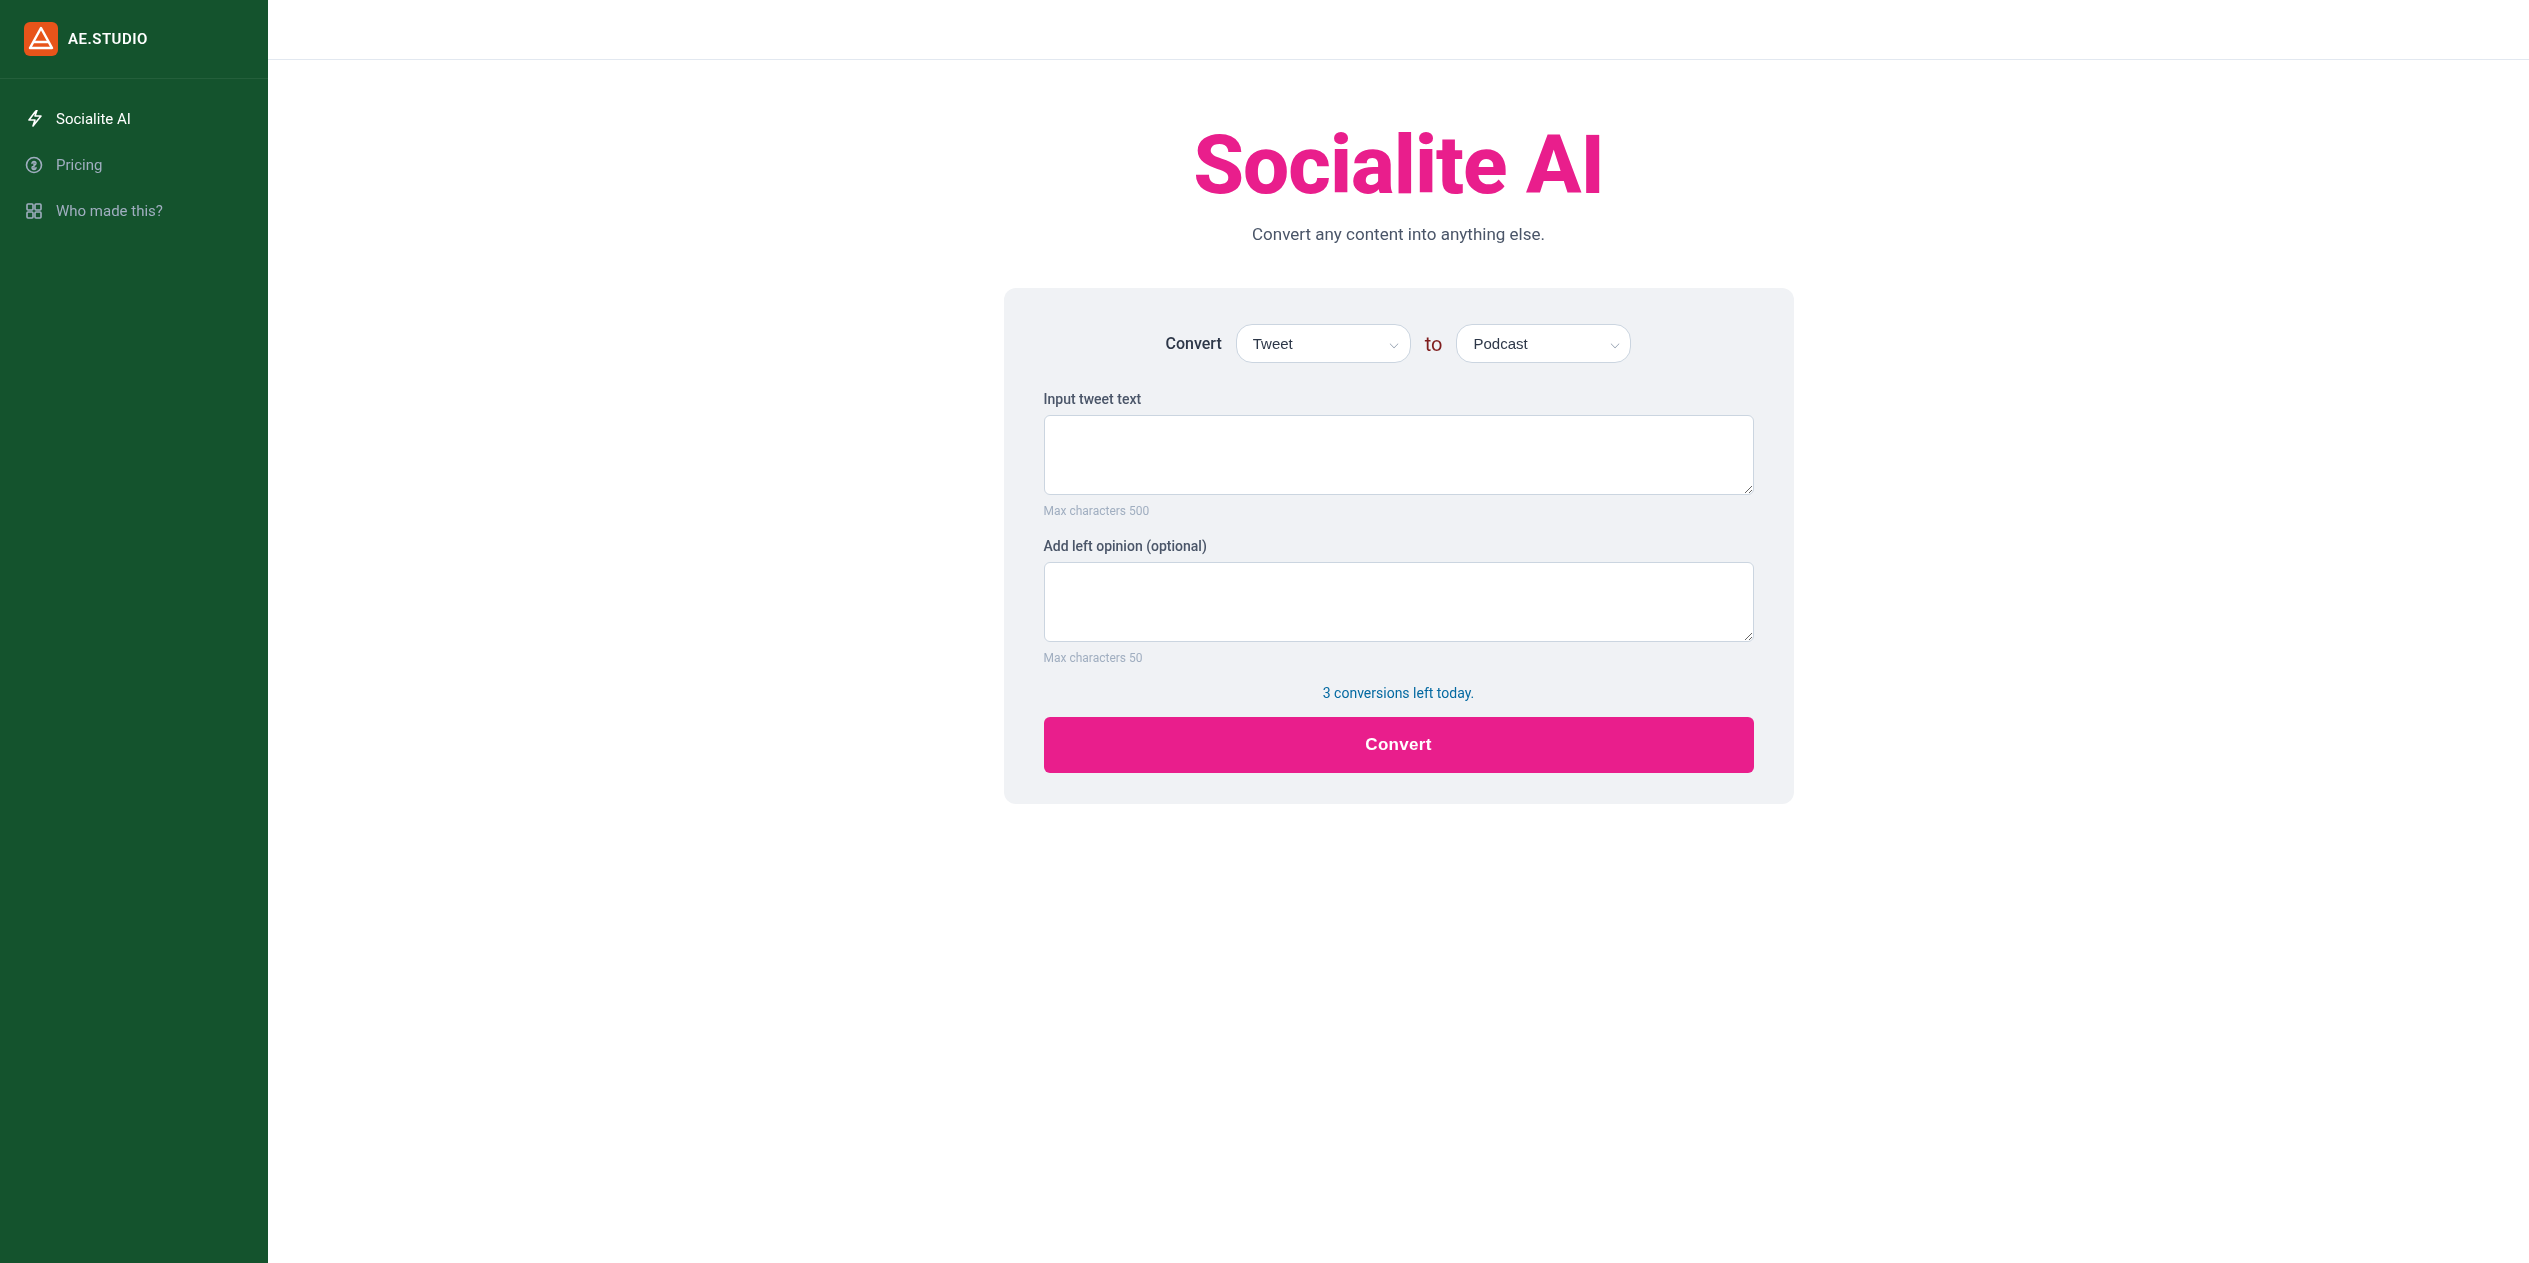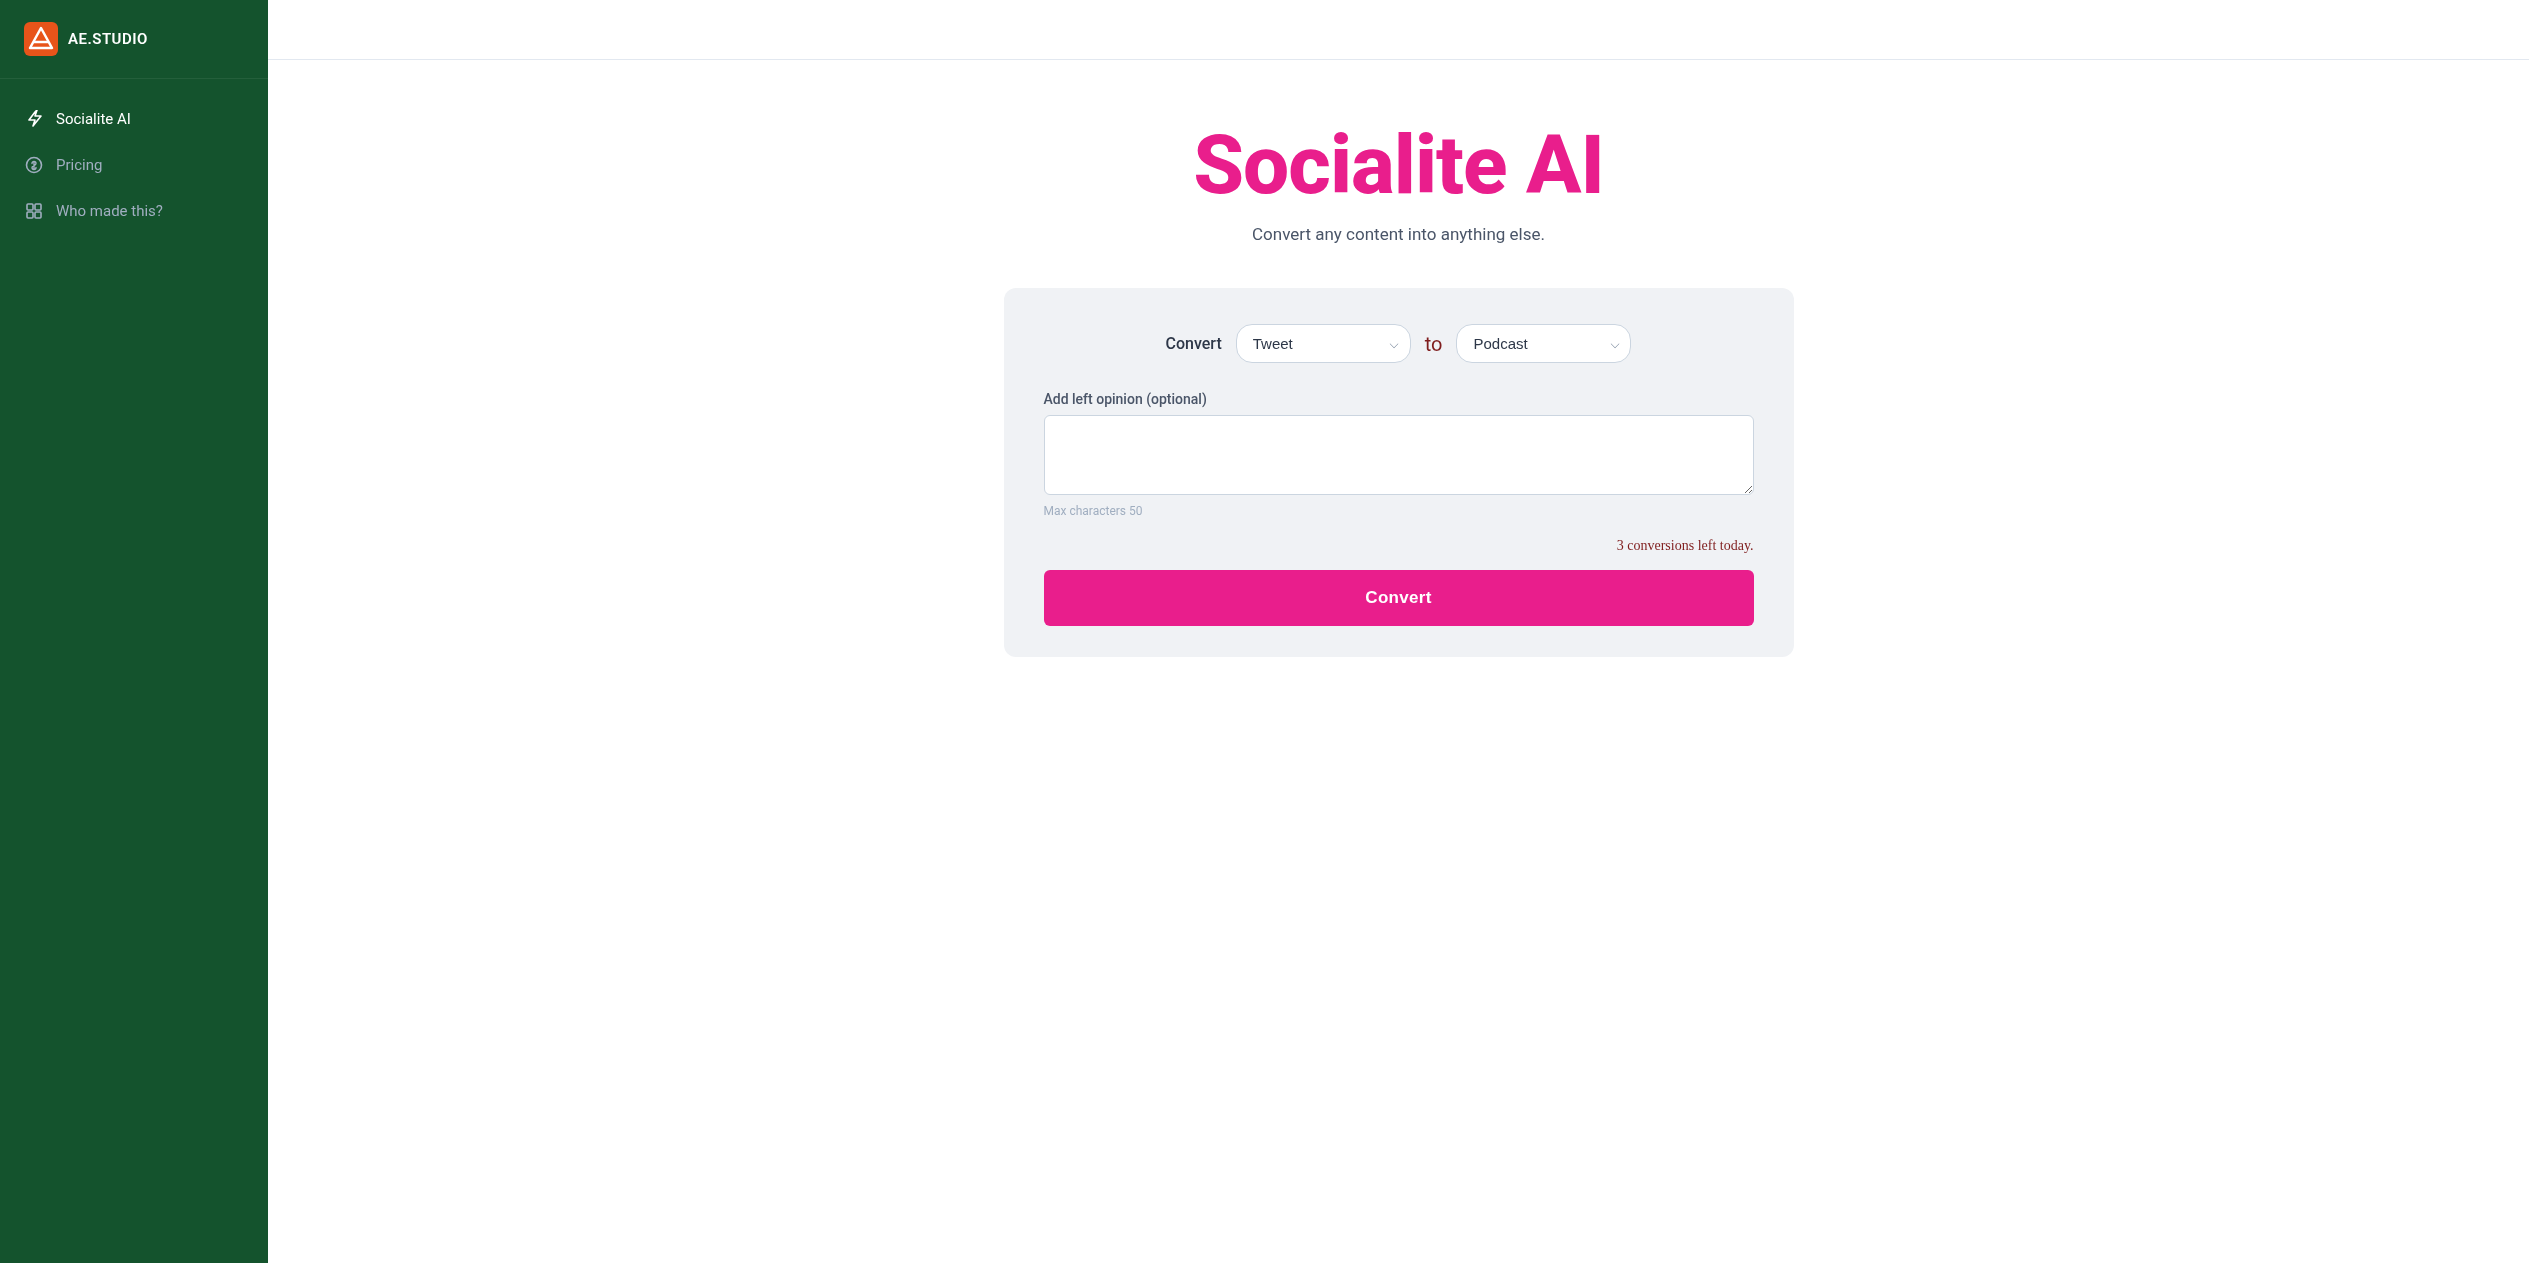--- a/index.html
+++ b/index.html
@@ -210,26 +210,25 @@
     }
 
     .field-hint {
       font-size: 12px;
       color: #a0aec0;
       margin-top: 5px;
     }
 
     
     .conversions-info {
-      text-align: right;
+      text-align: center;
       font-size: 14px;
-      color: #7f1d1d;
+      color: #0369a1;
       margin-bottom: 16px;
       margin-top: 8px;
-      font-family: Liberation Serif, serif;
     }
 
     
     .convert-btn {
       width: 100%;
       background: #e91e8c;
       color: #ffffff;
       border: none;
       border-radius: 6px;
       padding: 18px;
@@ -319,20 +318,25 @@
             <option>Blog Post</option>
             <option>LinkedIn Post</option>
             <option>Email</option>
             <option>Summary</option>
           </select>
           <span class="select-chevron">⌵</span>
         </div>
       </div>
 
       
+      <div class="field-group">
+        <label class="field-label">Input tweet text</label>
+        <textarea class="field-textarea textarea-main" style=""></textarea>
+        <p class="field-hint">Max characters 500</p>
+      </div>
 
       
       <div class="field-group">
         <label class="field-label">Add left opinion (optional)</label>
         <textarea class="field-textarea textarea-opinion" style=""></textarea>
         <p class="field-hint">Max characters 50</p>
       </div>
 
       
       <p class="conversions-info">3 conversions left today.</p>

